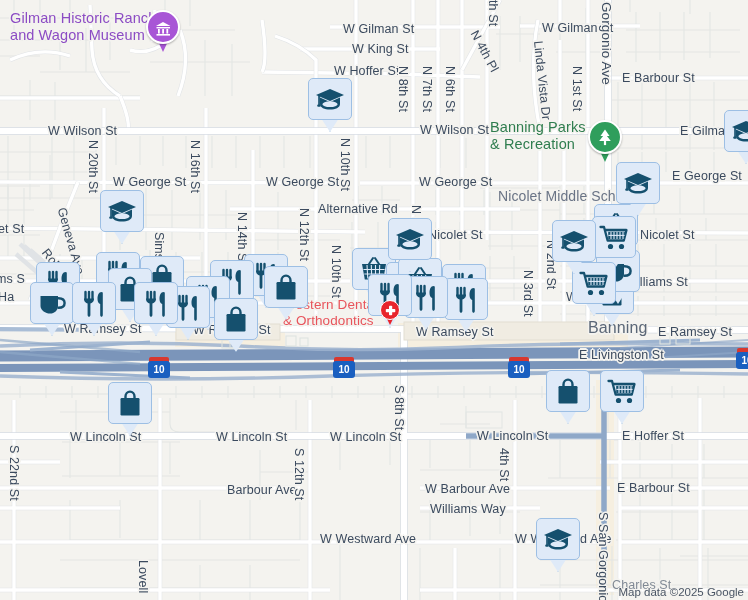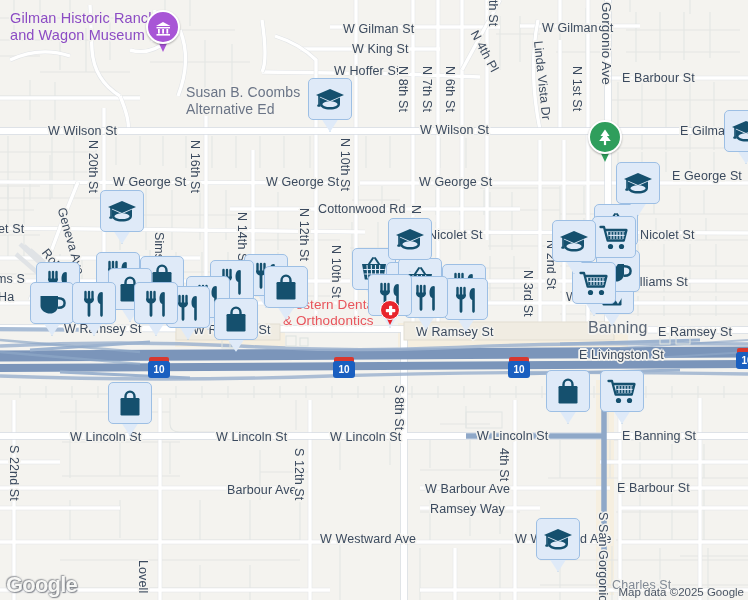--- a/index.html
+++ b/index.html
@@ -467,41 +467,41 @@
     <div class="lbl" style="left:352px;top:42px">W King St</div>
     <div class="lbl" style="left:334px;top:64px">W Hoffer St</div>
     <div class="lbl" style="left:622px;top:71px">E Barbour St</div>
     <div class="lbl" style="left:48px;top:124px">W Wilson St</div>
     <div class="lbl" style="left:420px;top:123px">W Wilson St</div>
     <div class="lbl" style="left:680px;top:124px">E Gilman</div>
     <div class="lbl" style="left:113px;top:175px">W George St</div>
     <div class="lbl" style="left:266px;top:175px">W George St</div>
     <div class="lbl" style="left:419px;top:175px">W George St</div>
     <div class="lbl" style="left:672px;top:169px">E George St</div>
-    <div class="lbl" style="left:318px;top:202px">Cottonwood Rd</div>
+    <div class="lbl" style="left:318px;top:202px">Alternative Rd</div>
     <div class="lbl" style="left:428px;top:228px">Nicolet St</div>
     <div class="lbl" style="left:640px;top:228px">Nicolet St</div>
     <div class="lbl" style="left:-2px;top:222px">et St</div>
     <div class="lbl" style="left:625px;top:275px">Williams St</div>
     <div class="lbl" style="left:-4px;top:272px">ms S</div>
     <div class="lbl" style="left:-2px;top:290px">Ha</div>
     <div class="lbl" style="left:64px;top:322px">W Ramsey St</div>
     <div class="lbl" style="left:193px;top:323px">W Ramsey St</div>
     <div class="lbl" style="left:416px;top:325px">W Ramsey St</div>
     <div class="lbl" style="left:658px;top:325px">E Ramsey St</div>
     <div class="lbl" style="left:579px;top:348px">E Livingston St</div>
     <div class="lbl" style="left:70px;top:430px">W Lincoln St</div>
     <div class="lbl" style="left:216px;top:430px">W Lincoln St</div>
     <div class="lbl" style="left:330px;top:430px">W Lincoln St</div>
     <div class="lbl" style="left:477px;top:429px">W Lincoln St</div>
-    <div class="lbl" style="left:622px;top:429px">E Banning St</div>
+    <div class="lbl" style="left:622px;top:429px">E Hoffer St</div>
     <div class="lbl" style="left:227px;top:483px">Barbour Ave</div>
     <div class="lbl" style="left:425px;top:482px">W Barbour Ave</div>
     <div class="lbl" style="left:617px;top:481px">E Barbour St</div>
-    <div class="lbl" style="left:430px;top:502px">Ramsey Way</div>
+    <div class="lbl" style="left:430px;top:502px">Williams Way</div>
     <div class="lbl" style="left:320px;top:532px">W Westward Ave</div>
     <div class="lbl" style="left:515px;top:532px">W W</div>
     <div class="lbl" style="left:580px;top:532px">d Ave</div>
     <div class="lbl" style="left:612px;top:578px;color:#5c6878;opacity:.75">Charles St</div>
   </div>
 
   <div>
     <div class="lbl vert" style="left:100px;top:140px;transform:rotate(90deg)">N 20th St</div>
     <div class="lbl vert" style="left:202px;top:140px;transform:rotate(90deg)">N 16th St</div>
     <div class="lbl vert" style="left:249px;top:212px;transform:rotate(90deg)">N 14th St</div>
@@ -528,22 +528,23 @@
     <div class="lbl vert" style="left:306px;top:448px;transform:rotate(90deg)">S 12th St</div>
     <div class="lbl vert" style="left:511px;top:448px;transform:rotate(90deg)">4th St</div>
     <div class="lbl vert" style="left:610px;top:512px;transform:rotate(90deg)">S San Gorgonio</div>
     <div class="lbl vert" style="left:150px;top:560px;transform:rotate(90deg)">Lovell</div>
   </div>
 
   <div class="lbl city" style="left:588px;top:319px">Banning</div>
 
   <div class="lbl poi-purple" style="left:10px;top:10px">Gilman Historic Ranch
 and Wagon Museum</div>
-  <div class="lbl poi-gray" style="left:186px;top:84px">Susan B. Coombs
-Alternative Ed</div>
+  <div class="lbl poi-green" style="left:490px;top:119px">Banning Parks
+&amp; Recreation</div>
+  <div class="lbl poi-gray" style="left:498px;top:188px">Nicolet Middle Sch</div>
   <div class="lbl poi-red" style="left:283px;top:297px">Western Dental
 &amp; Orthodontics</div>
 
   <div class="shield" style="left:148px;top:357px">
     <div class="top"></div>
     <div class="bot">10</div>
   </div>
   <div class="shield" style="left:333px;top:357px">
     <div class="top"></div>
     <div class="bot">10</div>
@@ -921,15 +922,14 @@
 
     <div class="medpin" style="left:380px;top:300px;z-index:35">
       <div class="point"></div>
       <div class="disc"></div>
       <svg viewBox="0 0 11 11">
           <use href="#ic-medical"></use>
         </svg>
     </div>
   </div>
 
-  <div id="google-logo">Google</div>
   <div id="attribution">Map data ©2025 Google</div>
 </div>
 
 </body></html>

